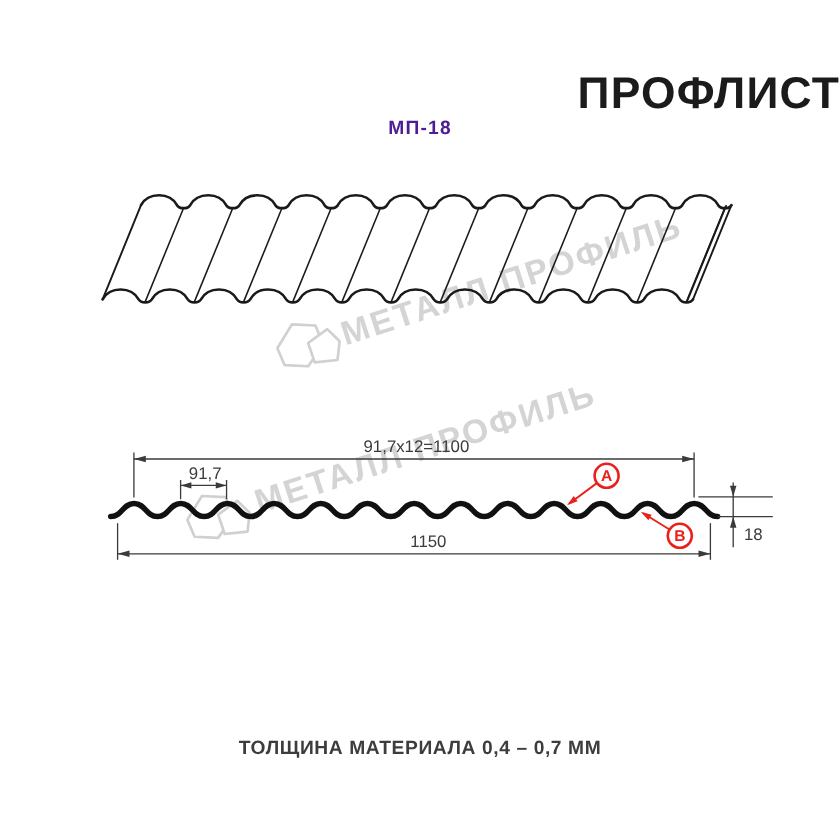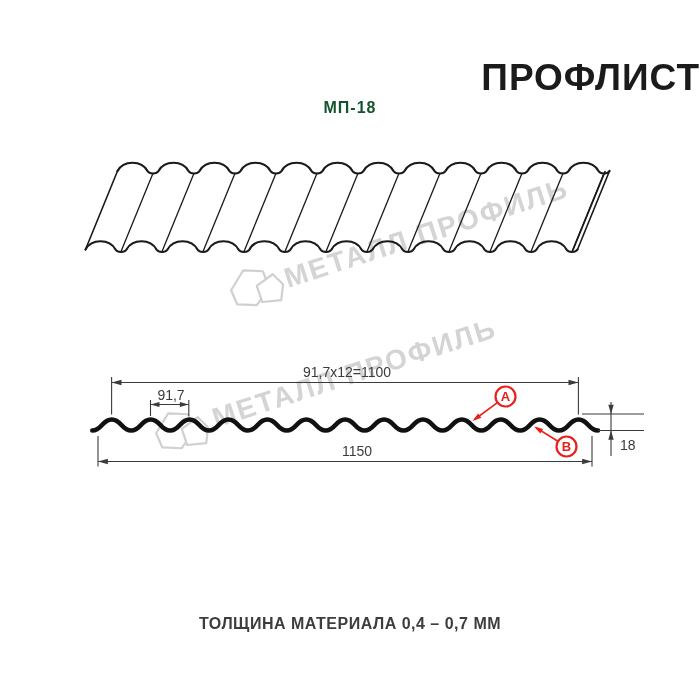--- a/index.html
+++ b/index.html
@@ -1,21 +1,21 @@
 <!DOCTYPE html>
 <html><head>
 <meta charset="utf-8">
 <style>
   html,body{margin:0;padding:0;background:#fff;}
   .canvas{position:relative;width:700px;height:700px;background:#ffffff;overflow:hidden;
           font-family:"Liberation Sans",sans-serif;}
   .title{position:absolute;top:57px;left:0;width:700px;text-align:right;
          font-size:37px;font-weight:800;letter-spacing:1px;color:#1b1b1b;}
   .subtitle{position:absolute;top:99px;left:0;width:700px;text-align:center;
-            font-size:16px;font-weight:700;letter-spacing:1px;color:#14532d;}
+            font-size:16px;font-weight:700;letter-spacing:1px;color:#4c1d95;}
   .footer{position:absolute;top:615px;left:0;width:700px;text-align:center;
           font-size:16px;font-weight:700;letter-spacing:.5px;color:#3d3d3d;}
   svg{position:absolute;top:0;left:0;}
   svg text{font-family:"Liberation Sans",sans-serif;}
   .wm-text{font-size:28px;font-weight:700;fill:#d4d4d4;letter-spacing:2px;}
   .wm-shape{fill:#ffffff;stroke:#d0d0d0;stroke-width:2.2;stroke-linejoin:round;}
   .edge{fill:none;stroke:#1a1a1a;stroke-width:2.2;stroke-linecap:round;}
   .edge-thin{fill:none;stroke:#1a1a1a;stroke-width:1.6;stroke-linecap:round;}
   .rib{stroke:#1a1a1a;stroke-width:1.3;}
   .wave{fill:none;stroke:#111;stroke-width:4.6;stroke-linecap:round;}

